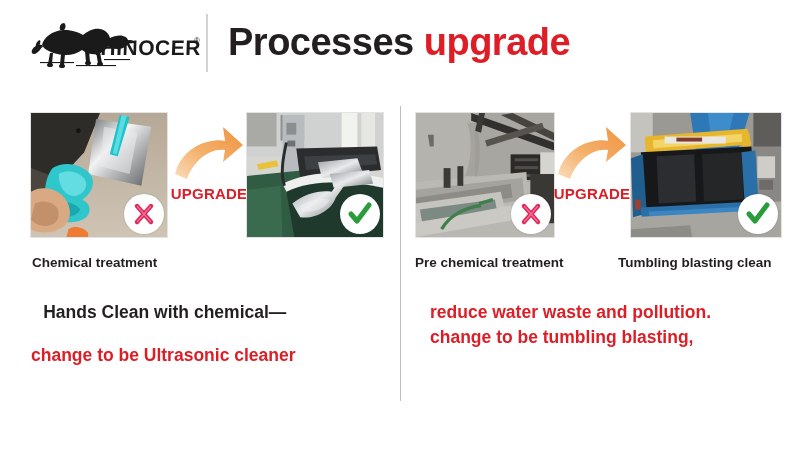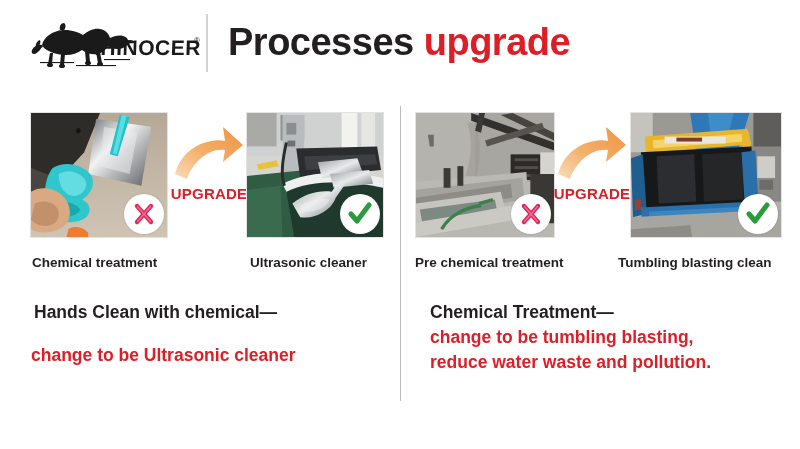--- a/index.html
+++ b/index.html
@@ -142,21 +142,21 @@
   .panel-right .caption.after  { left: 203px; }
 
   
   .summary {
     position: absolute;
     font-size: 17.5px;
     font-weight: bold;
     line-height: 25px;
     white-space: nowrap;
   }
-  .summary-left  { left: 34px;  top: 300px; }
+  .summary-left  { left: 34px;  top: 300px; text-align: center; }
   .summary-right { left: 430px; top: 300px; }
   .summary-left .line1  { margin-left: 0px; }
   .summary-left .line2  { margin-left: -3px; margin-top: 18px; }
   .sum-dark { color: #231f20; display: block; }
   .sum-red  { color: #dd1e26; display: block; }
 </style>
 </head>
 <body>
 
 <div class="header">
@@ -323,21 +323,20 @@
       <div class="badge">
         <svg width="28" height="28" viewBox="0 0 28 28">
           <path d="M5 14 L11 21 L23 5" stroke="#2a9c3c" stroke-width="5" fill="none" stroke-linecap="round" stroke-linejoin="round"></path>
         </svg>
       </div>
     </div>
   </div>
 
   <div class="caption-row">
     <div class="caption before">Chemical treatment</div>
-    <div class="caption after">Ultrasonic cleaner</div>
   </div>
 </div>
 
 <div class="panel panel-right">
 
   <div class="photo-row">
 
     <div class="photo before">
       <svg class="photo-canvas" viewBox="0 0 140 126" preserveAspectRatio="none">
         <rect width="140" height="126" fill="#b9b7b2"></rect>
@@ -455,16 +454,15 @@
     <div class="caption before">Pre chemical treatment</div>
   </div>
 </div>
 
 <div class="summary summary-left">
   <span class="sum-dark line1">Hands Clean with chemical—</span>
   <span class="sum-red line2">change to be Ultrasonic cleaner</span>
 </div>
 
 <div class="summary summary-right">
-  <span class="sum-dark">Chemical Treatment—</span>
+  <span class="sum-red">reduce water waste and pollution.</span>
   <span class="sum-red">change to be tumbling blasting,</span>
-  <span class="sum-red">reduce water waste and pollution.</span>
 </div>
 
 </body></html>

